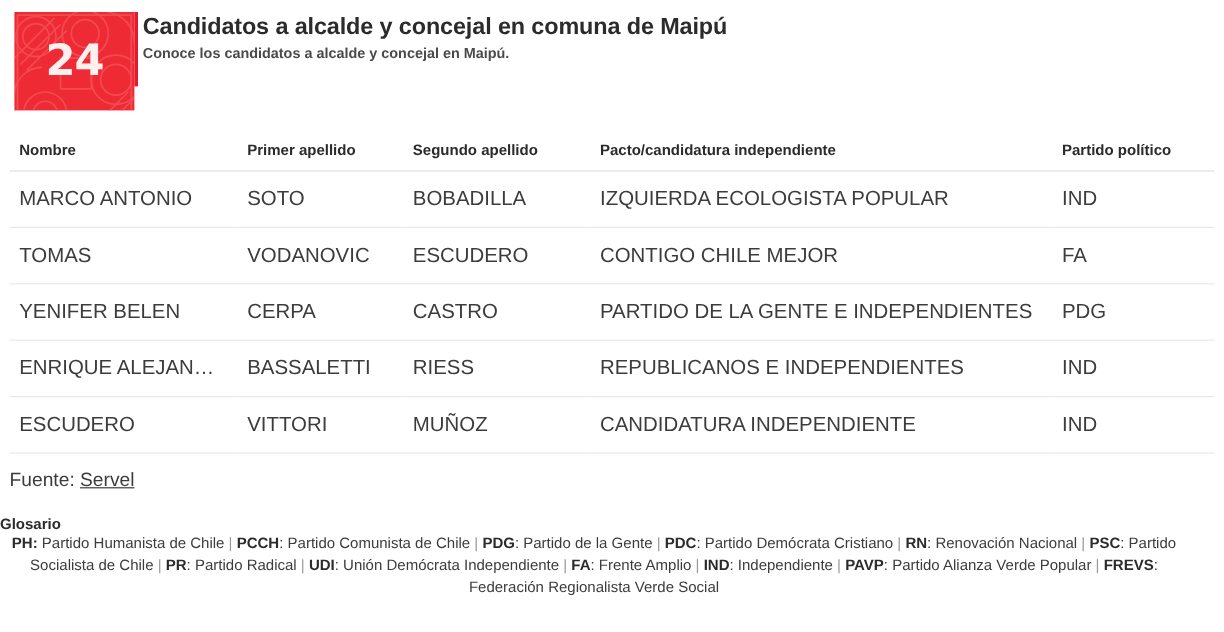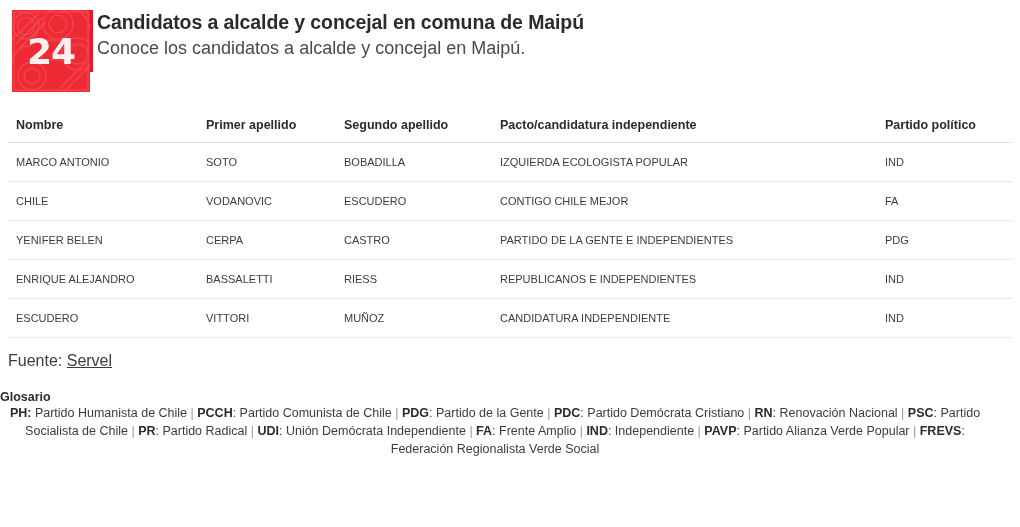--- a/index.html
+++ b/index.html
@@ -19,21 +19,21 @@
   }
 
   
   .header {
     display: flex;
     align-items: flex-start;
     padding: 10px 0 0 12px;
     height: 100px;
   }
   .logo {
-    width: 78px;
+    width: 100px;
     height: 82px;
     background: #ee2b35;
     position: relative;
     overflow: hidden;
     flex: 0 0 auto;
   }
   .logo-pattern {
     position: absolute;
     inset: 0;
     opacity: 0.5;
@@ -67,22 +67,22 @@
   }
   .page-title {
     font-size: 19.5px;
     font-weight: 700;
     color: #2b2b2b;
     line-height: 1.25;
     margin: 0;
     letter-spacing: -0.1px;
   }
   .page-subtitle {
-    font-size: 18px;
-    font-weight: 400;
+    font-size: 12px;
+    font-weight: 700;
     color: #4a4a4a;
     line-height: 1.3;
     margin: 3px 0 0 0;
   }
 
   
   .table-wrap {
     margin: 8px 8px 4px 8px;
   }
   table.candidates {
@@ -95,21 +95,21 @@
     font-size: 12.5px;
     font-weight: 700;
     color: #2b2b2b;
     padding: 10px 8px 10px 8px;
     border-bottom: 1px solid #e2e2e2;
     vertical-align: middle;
     white-space: nowrap;
   }
   table.candidates td {
     text-align: left;
-    font-size: 11px;
+    font-size: 17px;
     font-weight: 400;
     color: #3c3c3c;
     padding: 13px 8px 13px 8px;
     border-bottom: 1px solid #e8e8e8;
     vertical-align: middle;
     white-space: nowrap;
     overflow: hidden;
     text-overflow: ellipsis;
   }
   col.c-nombre   { width: 190px; }
@@ -205,21 +205,21 @@
     </thead>
     <tbody>
       <tr>
         <td>MARCO ANTONIO</td>
         <td>SOTO</td>
         <td>BOBADILLA</td>
         <td>IZQUIERDA ECOLOGISTA POPULAR</td>
         <td>IND</td>
       </tr>
       <tr>
-        <td>CHILE</td>
+        <td>TOMAS</td>
         <td>VODANOVIC</td>
         <td>ESCUDERO</td>
         <td>CONTIGO CHILE MEJOR</td>
         <td>FA</td>
       </tr>
       <tr>
         <td>YENIFER BELEN</td>
         <td>CERPA</td>
         <td>CASTRO</td>
         <td>PARTIDO DE LA GENTE E INDEPENDIENTES</td>

